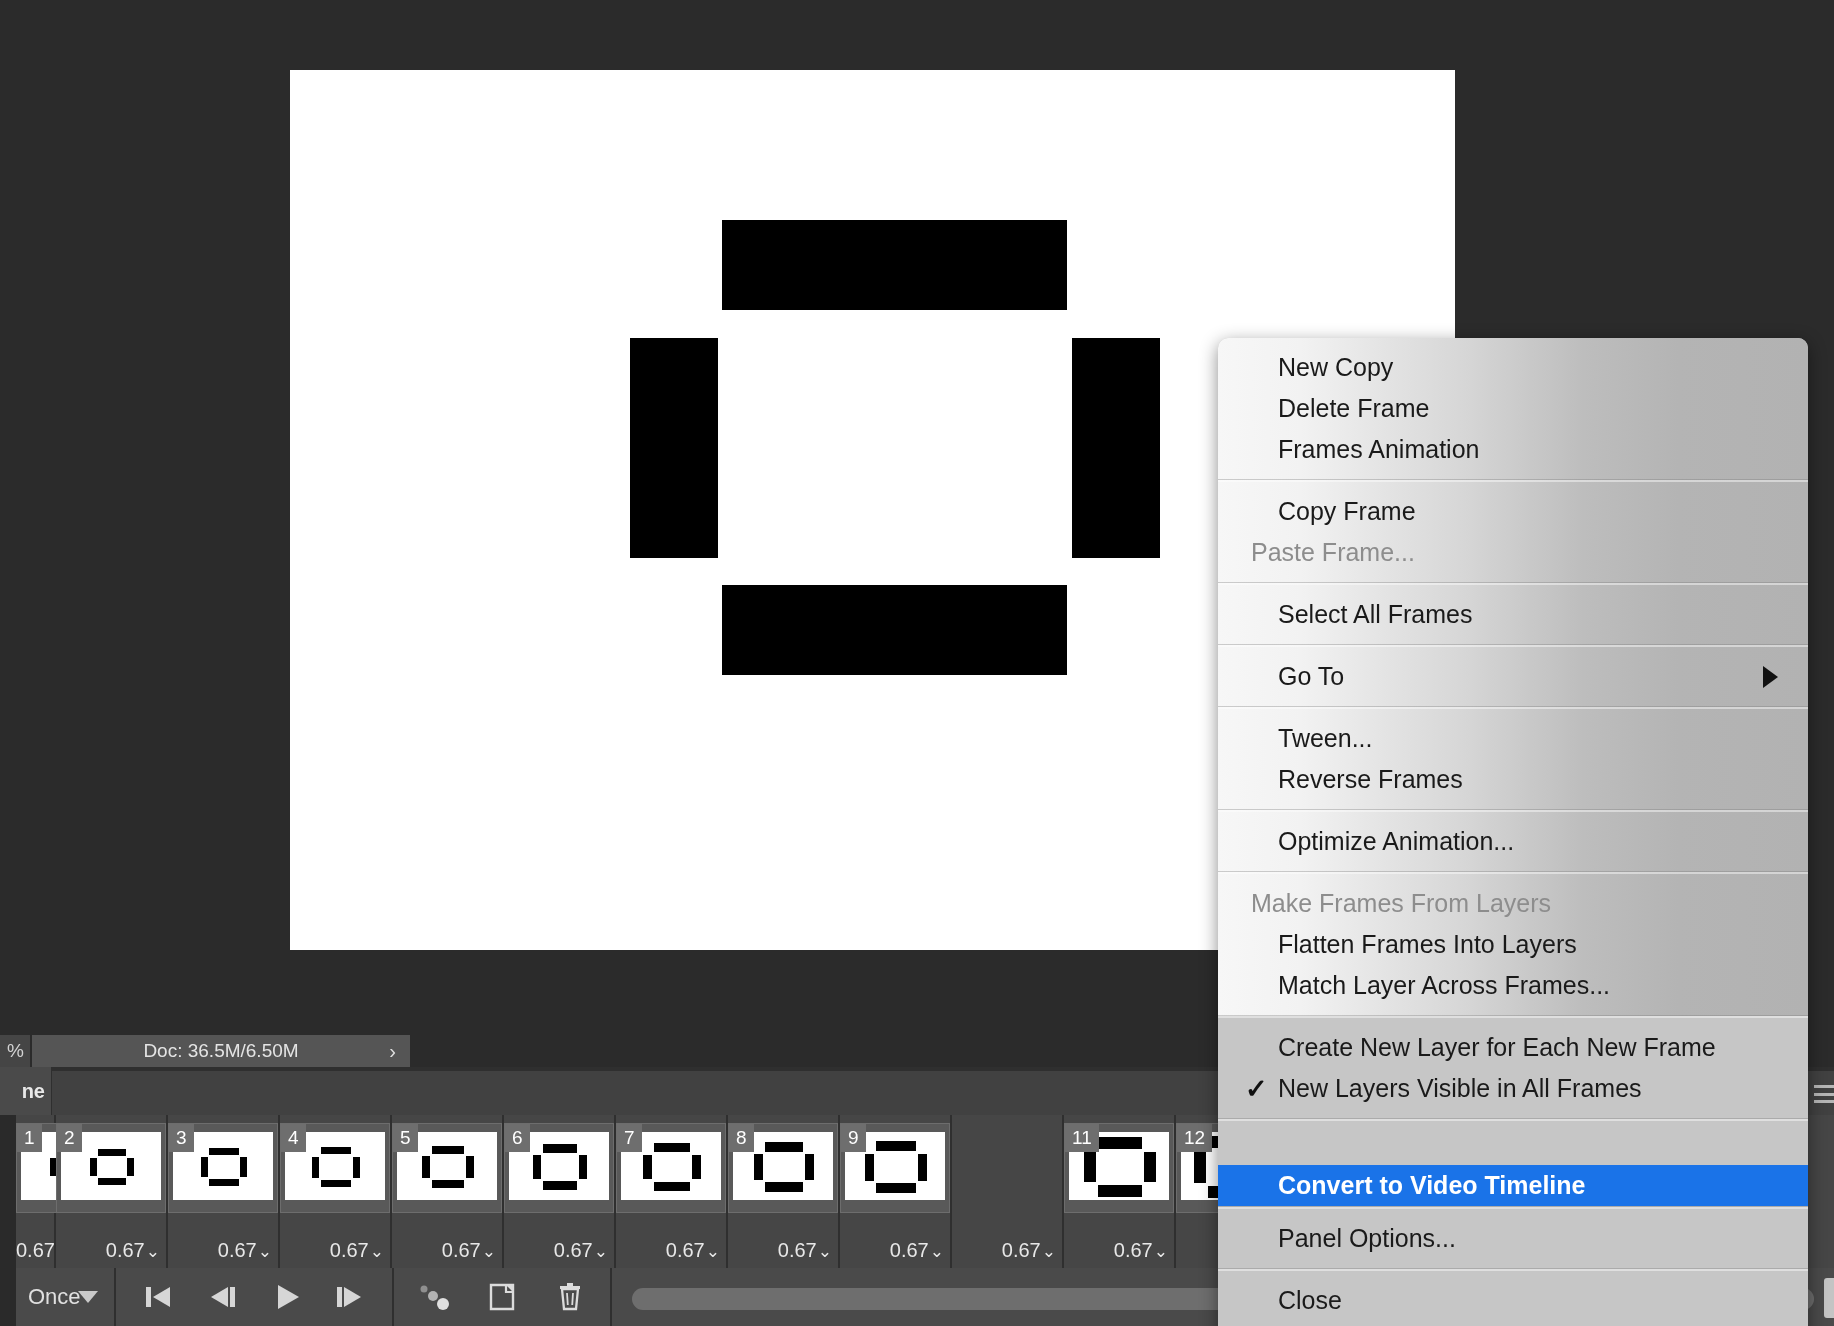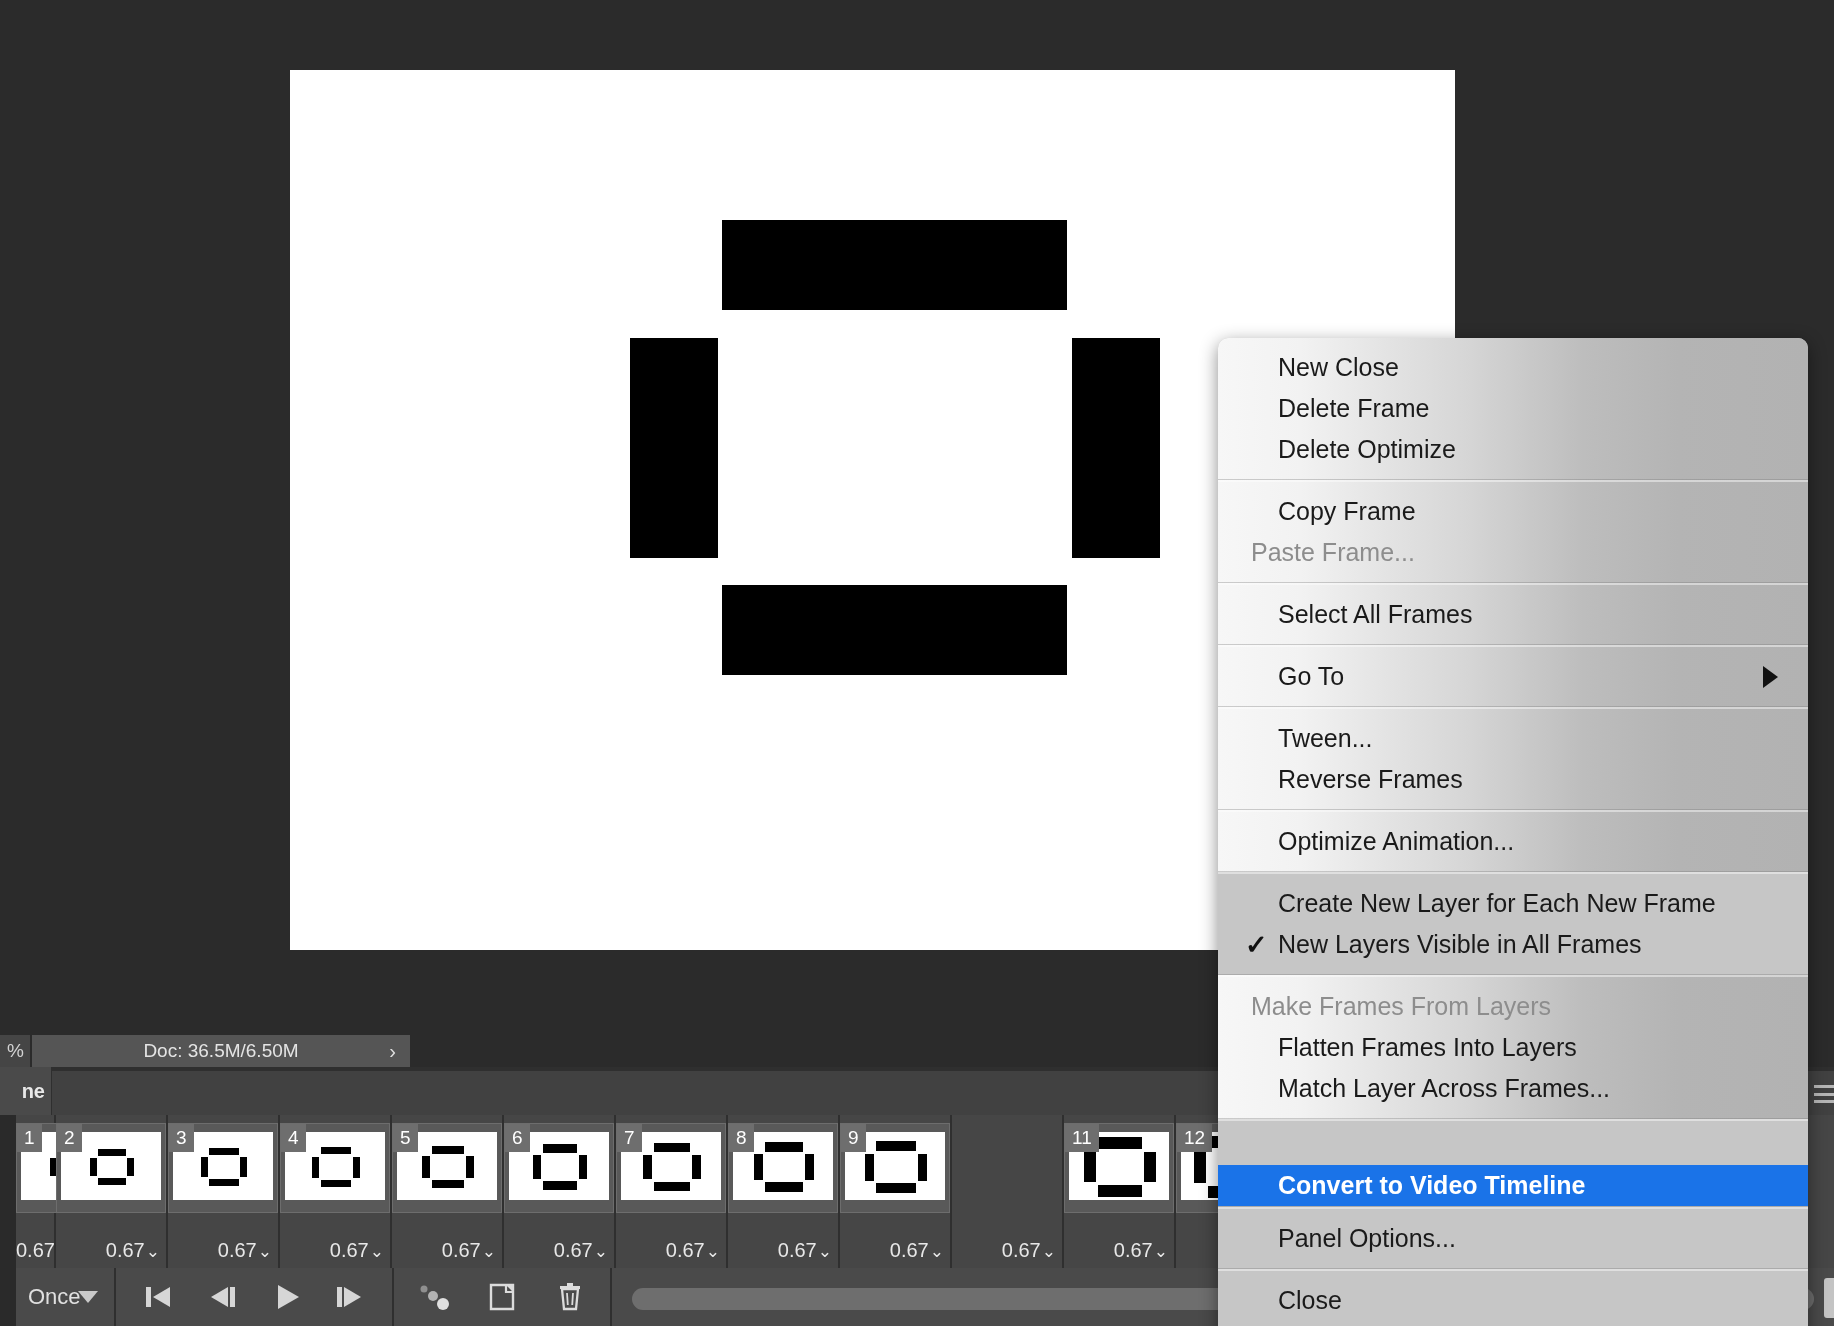--- a/index.html
+++ b/index.html
@@ -451,27 +451,27 @@
       <div class="scroll-track">
         <div class="scroll-thumb"></div>
         <div class="scroll-end"></div>
       </div>
     </div>
   </div>
 
   <div class="context-menu" id="context-menu">
       <div class="menu-group group-pad menu-grad">
         <div class="menu-item">
-          <span>New Close</span>
+          <span>New Copy</span>
         </div>
         <div class="menu-item">
           <span>Delete Frame</span>
         </div>
         <div class="menu-item">
-          <span>Delete Optimize</span>
+          <span>Frames Animation</span>
         </div>
       </div>
       <div class="menu-group group-pad menu-grad">
         <div class="menu-item">
           <span>Copy Frame</span>
         </div>
         <div class="menu-item disabled">
           <span>Paste Frame...</span>
         </div>
       </div>
@@ -492,38 +492,38 @@
         </div>
         <div class="menu-item">
           <span>Reverse Frames</span>
         </div>
       </div>
       <div class="menu-group group-pad menu-grad">
         <div class="menu-item">
           <span>Optimize Animation...</span>
         </div>
       </div>
+      <div class="menu-group group-pad menu-grad">
+        <div class="menu-item disabled">
+          <span>Make Frames From Layers</span>
+        </div>
+        <div class="menu-item">
+          <span>Flatten Frames Into Layers</span>
+        </div>
+        <div class="menu-item">
+          <span>Match Layer Across Frames...</span>
+        </div>
+      </div>
       <div class="menu-group group-pad menu-flat">
         <div class="menu-item">
           <span>Create New Layer for Each New Frame</span>
         </div>
         <div class="menu-item">
           <span class="check">✓</span>
           <span>New Layers Visible in All Frames</span>
-        </div>
-      </div>
-      <div class="menu-group group-pad menu-grad">
-        <div class="menu-item disabled">
-          <span>Make Frames From Layers</span>
-        </div>
-        <div class="menu-item">
-          <span>Flatten Frames Into Layers</span>
-        </div>
-        <div class="menu-item">
-          <span>Match Layer Across Frames...</span>
         </div>
       </div>
       <div class="menu-group group-pad menu-flat" style="padding: 0px;">
         <div class="menu-item selected" style="font-weight: bold; margin-top: 44px;">
           <span>Convert to Video Timeline</span>
         </div>
       </div>
       <div class="menu-group group-pad menu-flat">
         <div class="menu-item">
           <span>Panel Options...</span>

